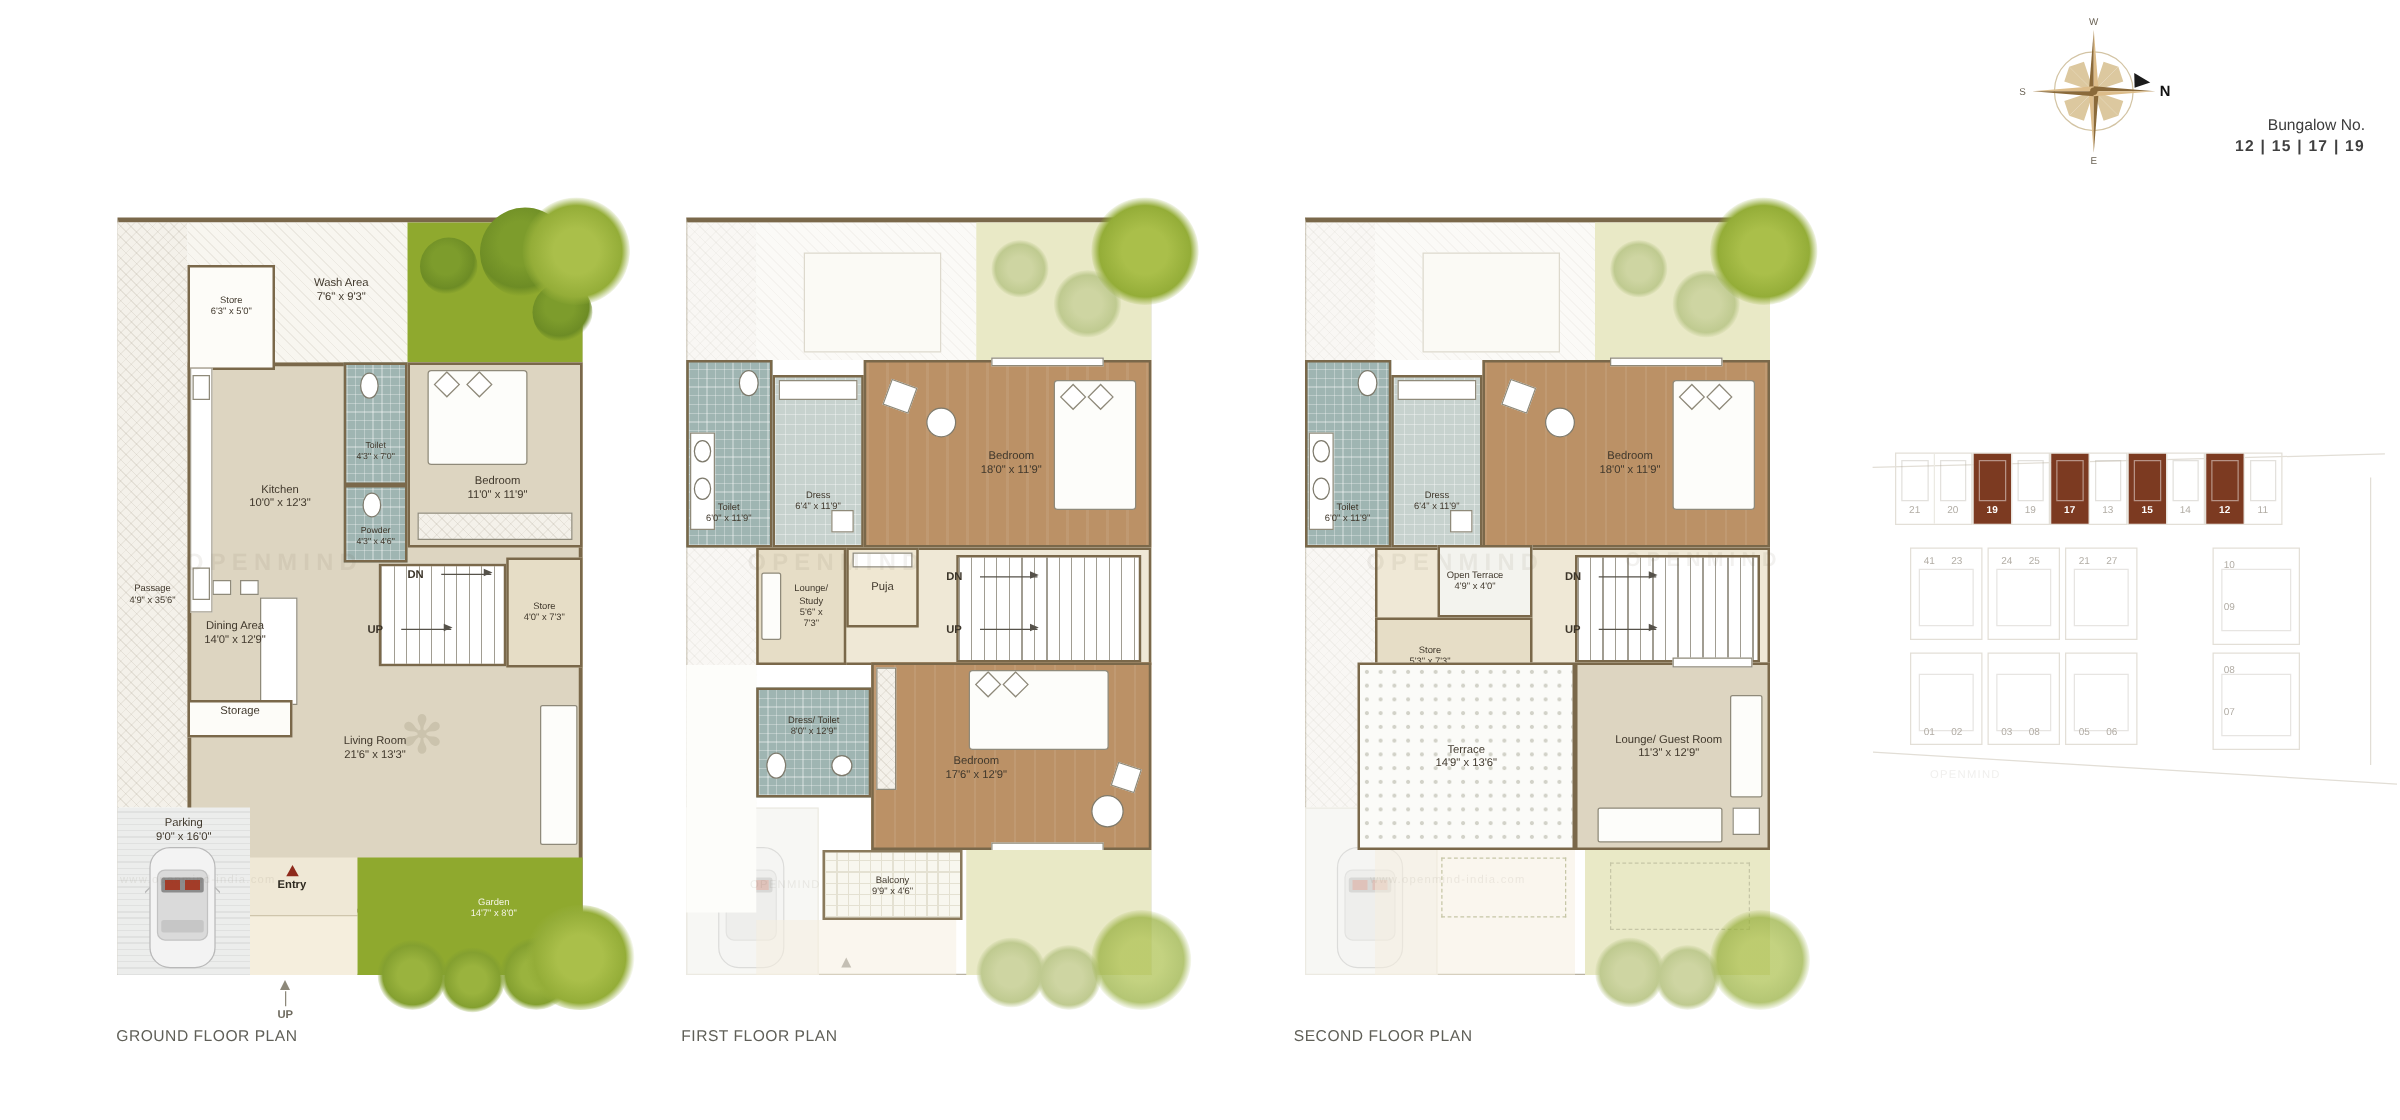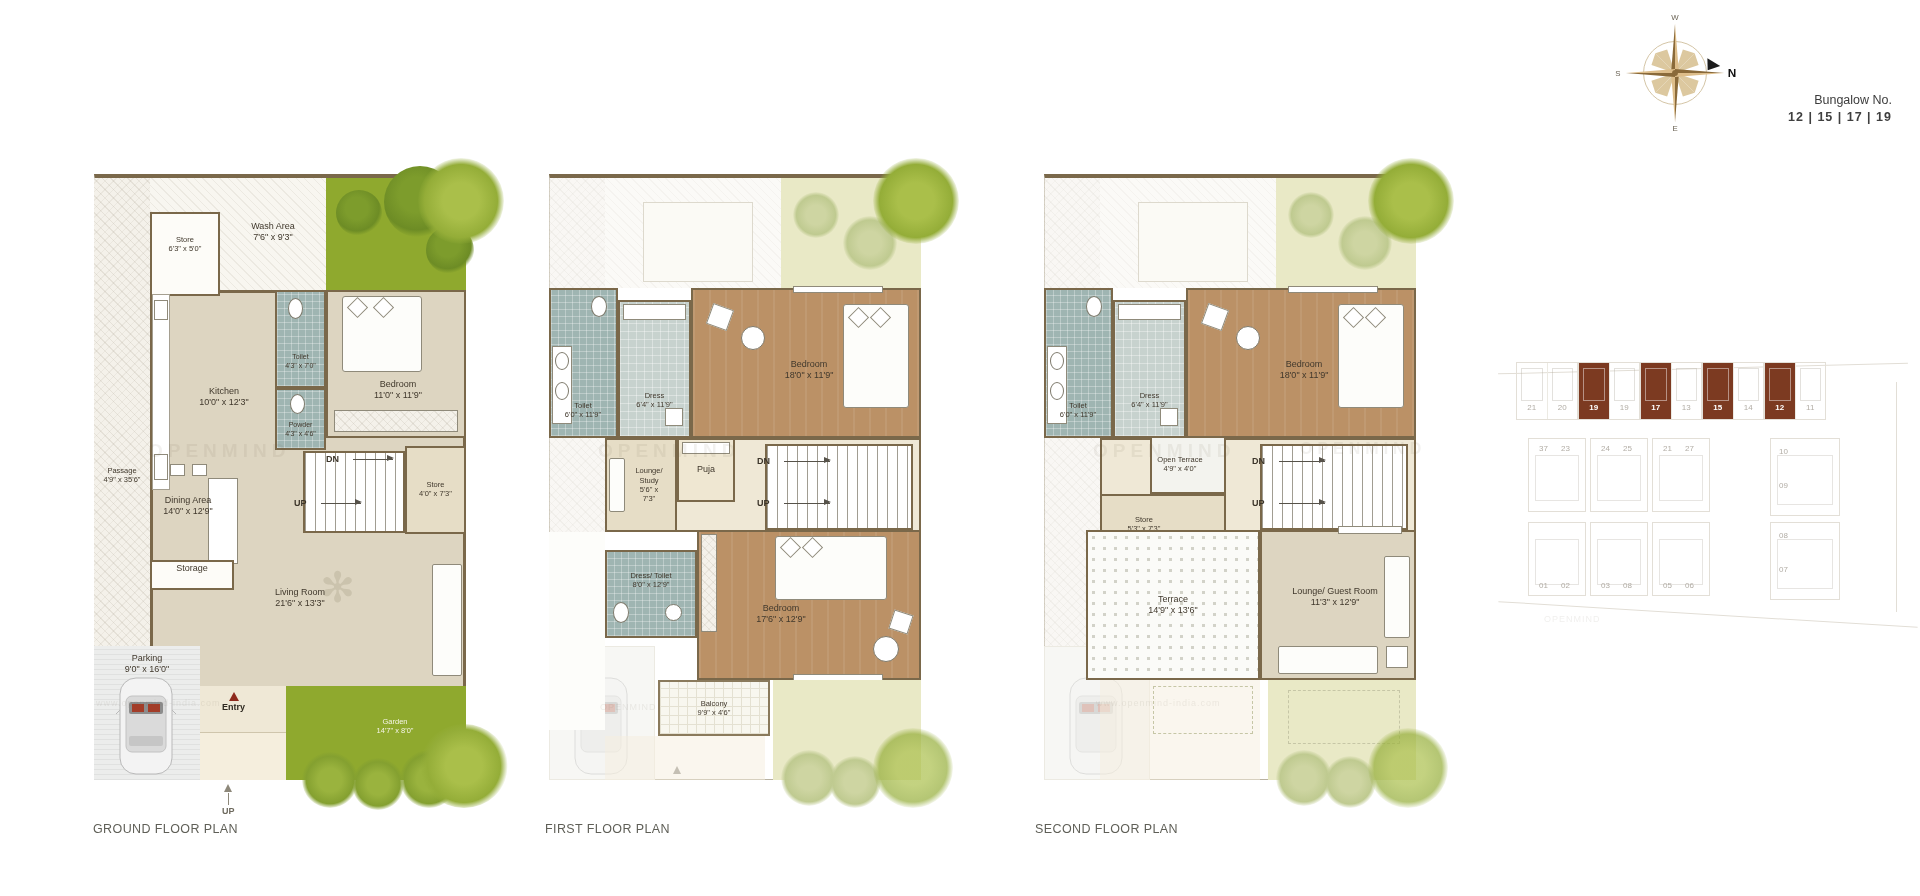--- a/index.html
+++ b/index.html
@@ -489,21 +489,21 @@
       <div class="pair">
         <div class="cell hi">
             <span>12</span>
           </div>
         <div class="cell">
             <span>11</span>
           </div>
       </div>
     </div>
     <div class="sbox" style="left:30px;top:86px;width:58px;height:74px">
-      <span class="n" style="left:10px;top:5px">37</span>
+      <span class="n" style="left:10px;top:5px">41</span>
       <span class="n" style="left:32px;top:5px">23</span>
     </div>
     <div class="sbox" style="left:92px;top:86px;width:58px;height:74px">
       <span class="n" style="left:10px;top:5px">24</span>
       <span class="n" style="left:32px;top:5px">25</span>
     </div>
     <div class="sbox" style="left:154px;top:86px;width:58px;height:74px">
       <span class="n" style="left:10px;top:5px">21</span>
       <span class="n" style="left:32px;top:5px">27</span>
     </div>

